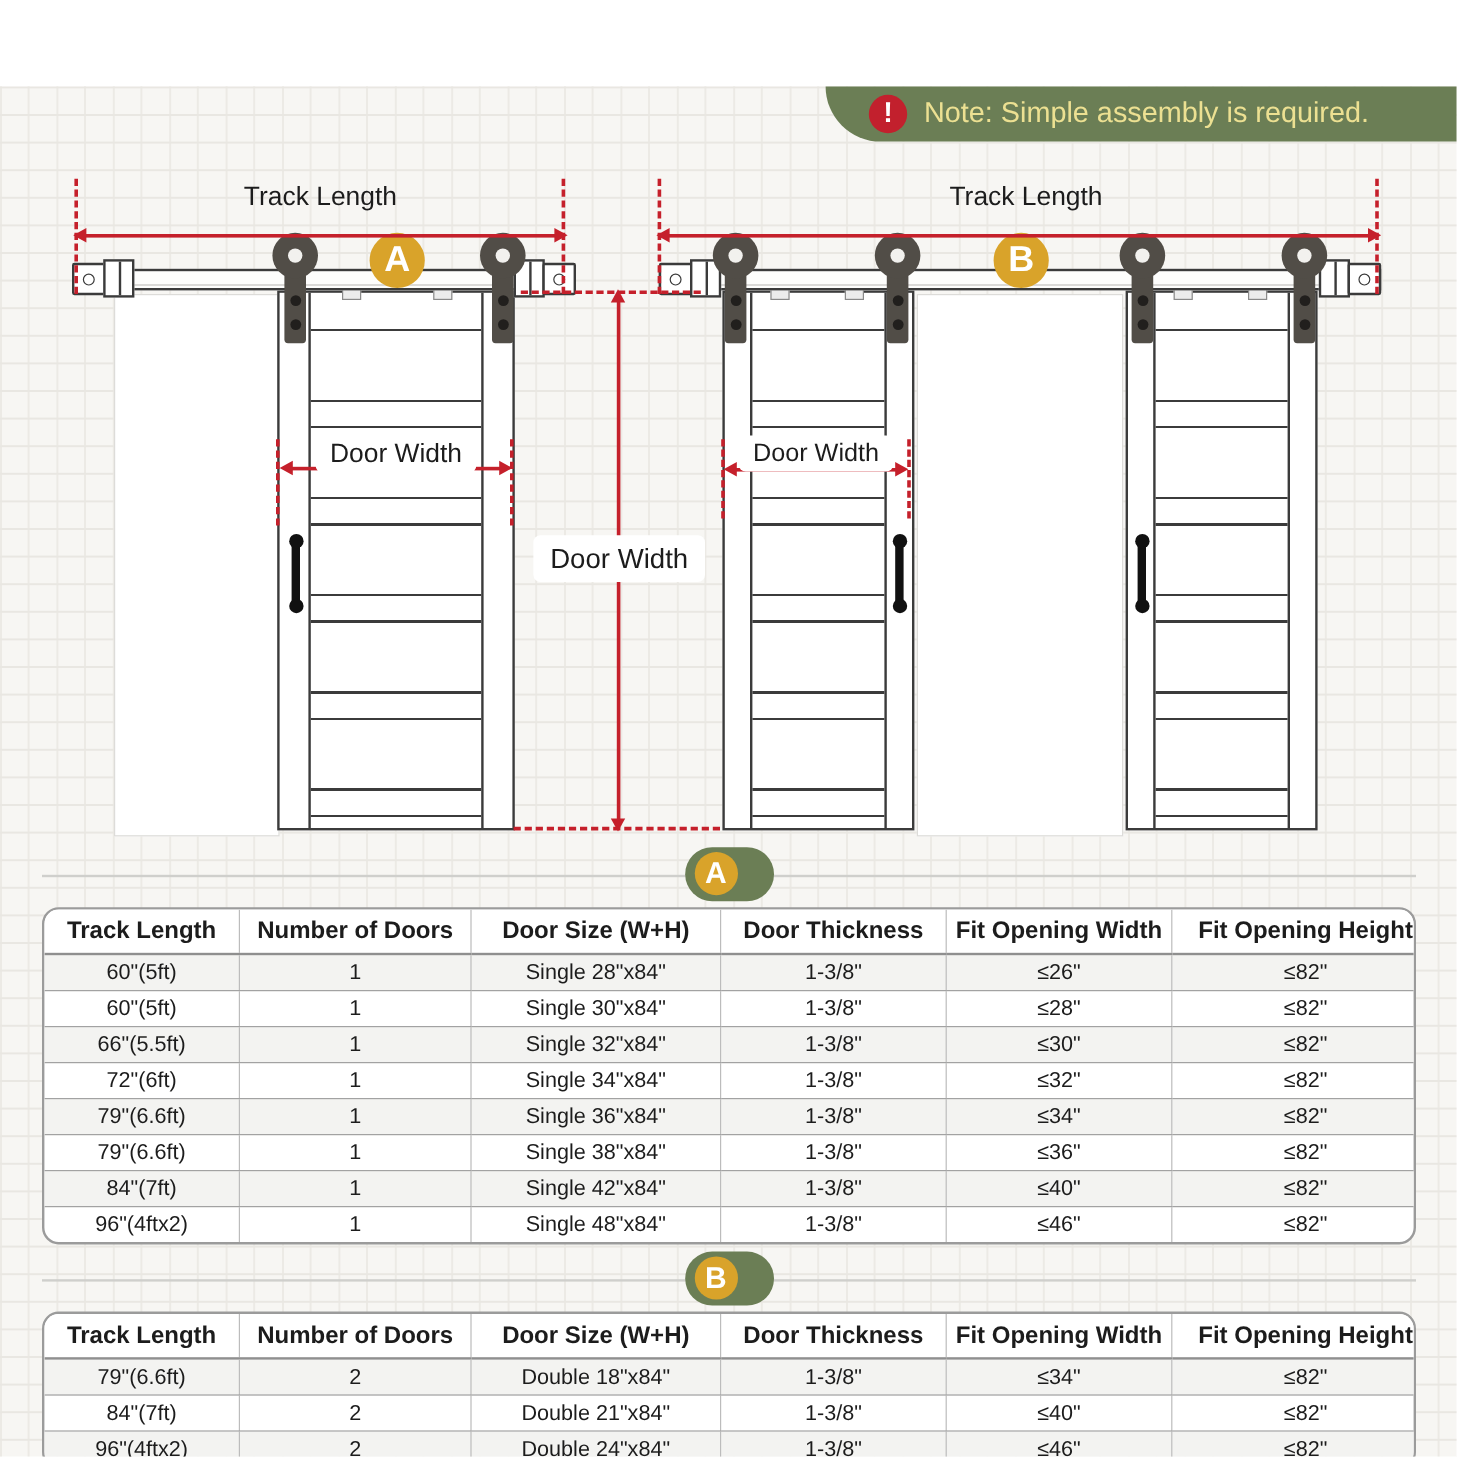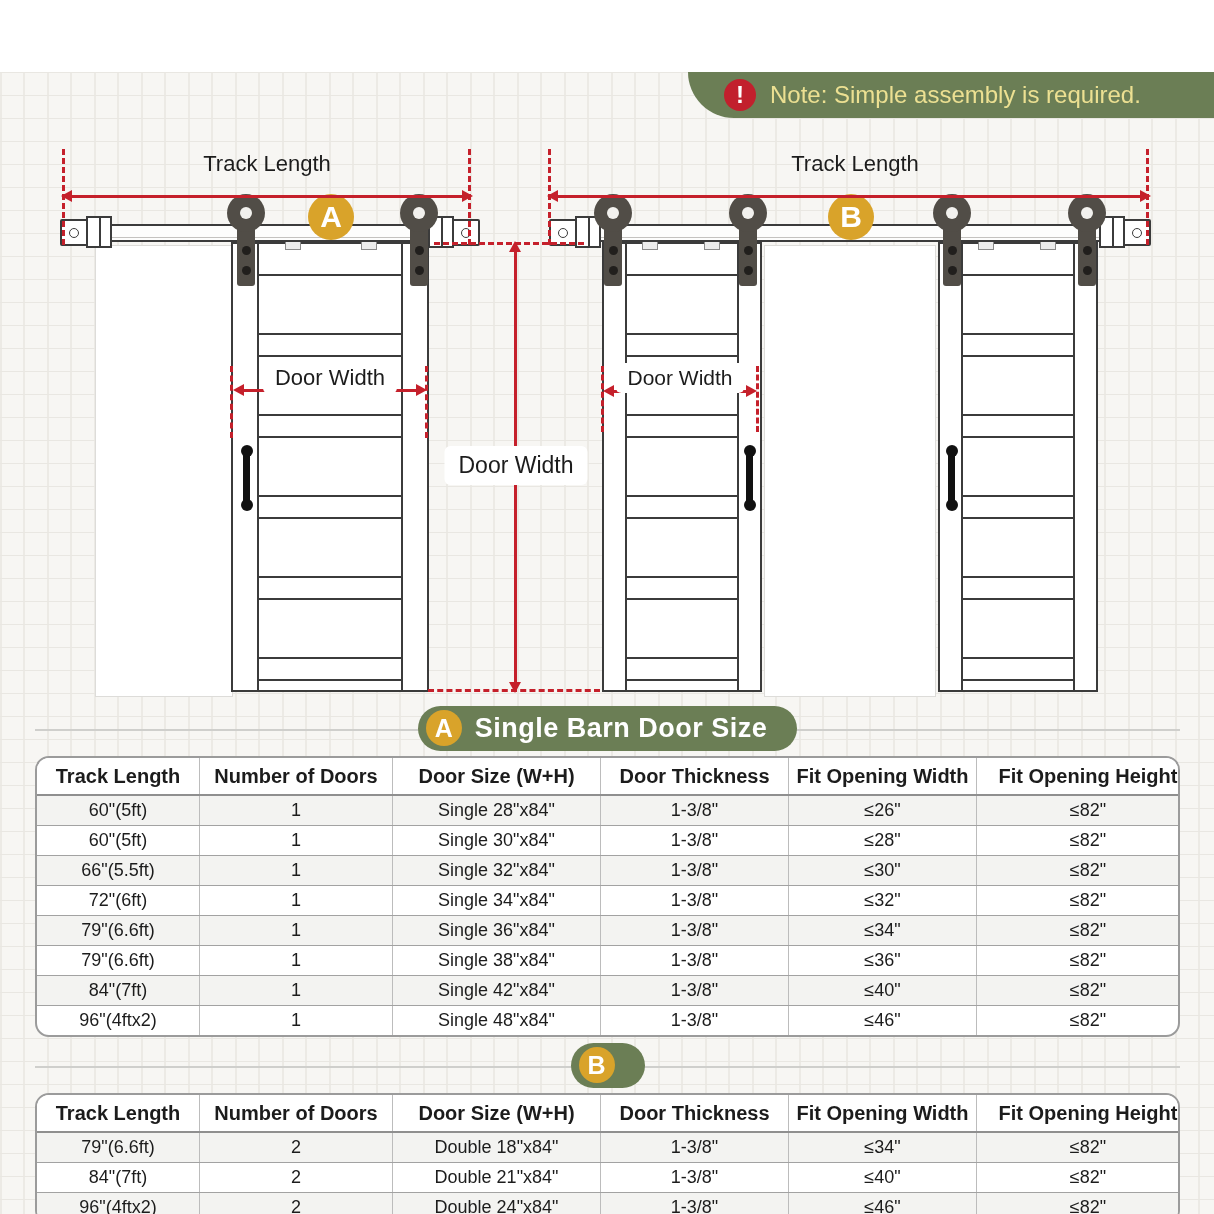--- a/index.html
+++ b/index.html
@@ -221,21 +221,20 @@
     <div class="dim-line-h" style="left:612px;top:390px;width:136px;"></div>
     <div class="dim-label boxed" style="left:680px;top:363px;font-size:21px;">Door Width</div>
   </div>
 
   <div class="tables">
 
     <div class="pill-row">
       <div class="pill-line"></div>
       <div class="pill">
         <span class="pill-badge">A</span>
-        <span class="pill-title">Single Barn Door Size</span>
       </div>
     </div>
     <div class="tbl-wrap">
       <table>
           <thead>
             <tr>
               <th>Track Length</th>
               <th>Number of Doors</th>
               <th>Door Size (W+H)</th>
               <th>Door Thickness</th>

